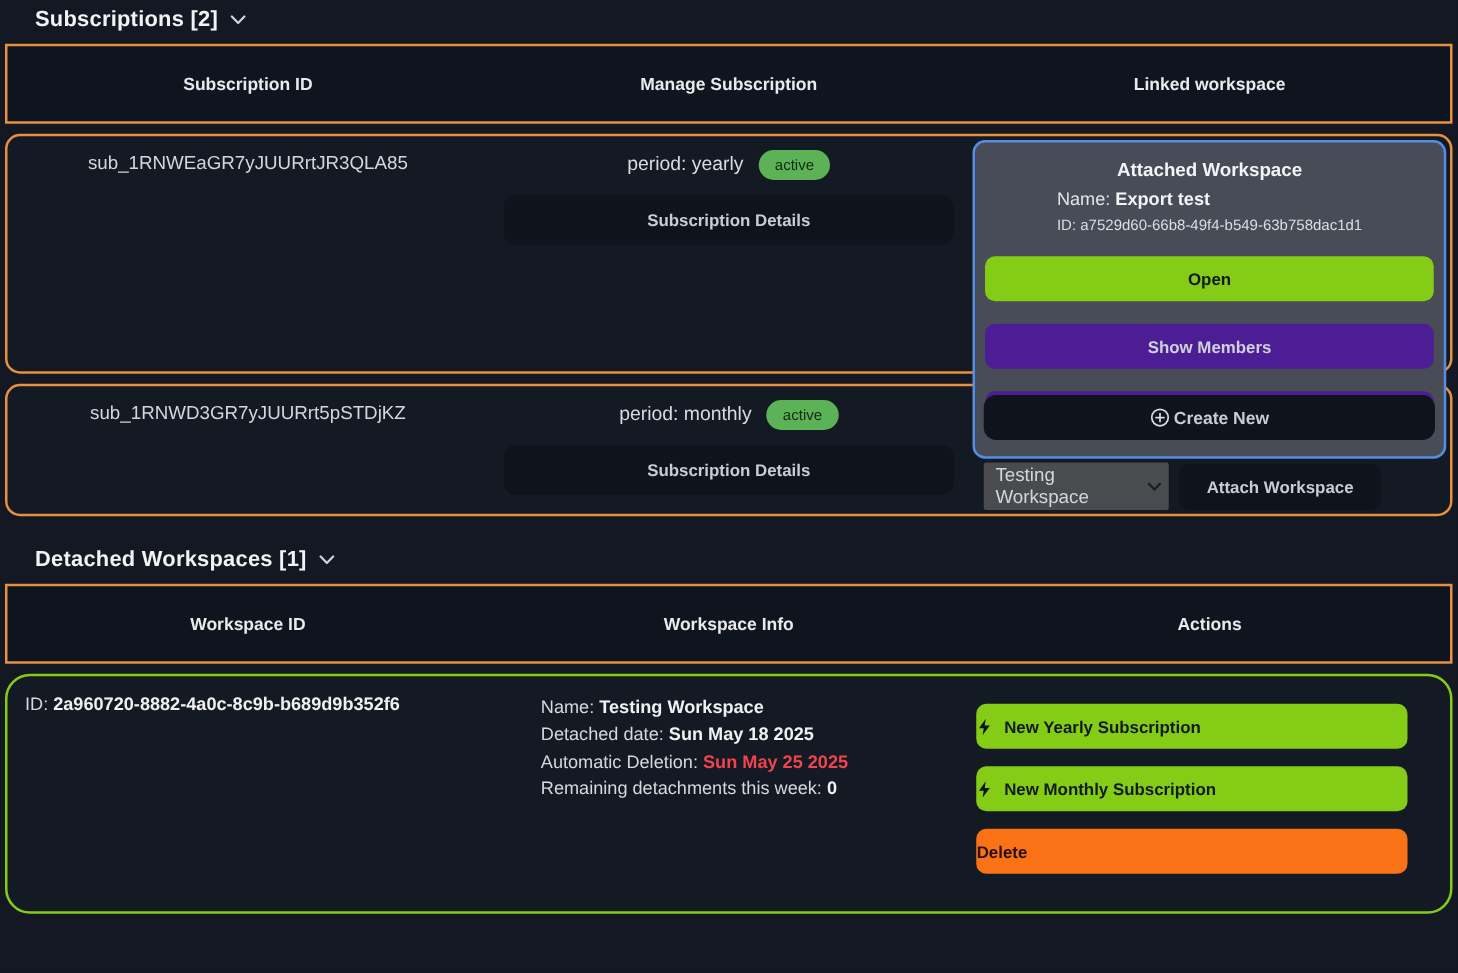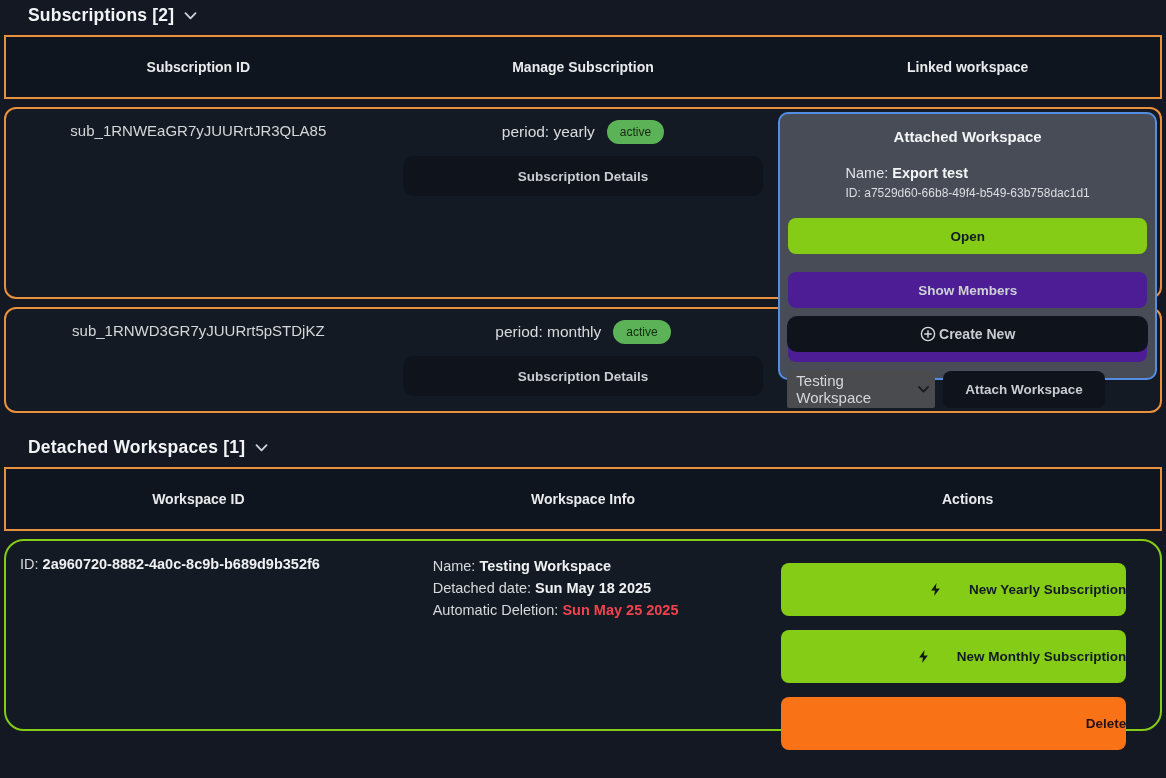--- a/index.html
+++ b/index.html
@@ -67,21 +67,21 @@
   
   .cell-linked { padding: 3px; }
   .attached-panel {
     height: 100%; width: 100%;
     background: #474c57;
     border: 2px solid #548ee4; border-radius: 10px;
     padding: 12px 8px 16px;
     display: flex; flex-direction: column;
   }
   .panel-title { text-align: center; font-size: 15px; font-weight: bold; color: #f3f4f6; margin-top: 2px; }
-  .panel-info { display: flex; flex-direction: column; align-items: center; margin-top: 20px; }
+  .panel-info { display: flex; flex-direction: column; align-items: center; margin-top: 7px; }
   .panel-info-inner { text-align: left; }
   .name-line { font-size: 14.5px; color: #e2e4e7; }
   .name-line .val { font-weight: bold; color: #f4f5f7; }
   .id-line { font-size: 12px; color: #dcdee2; margin-top: 5px; }
   .panel-btn { height: 36px; border: none; border-radius: 8px; font-weight: bold; font-size: 13.5px; margin-top: 18px; }
   .orange-btn { background: #84cc16; color: #131a24; }
   .panel-dark-btn { background: #4c1d95; color: #ced1d6; }
 
   
   .cell-create { padding: 7px 12px; }
@@ -107,23 +107,23 @@
     background: #141a23; height: 192px;
     display: grid; grid-template-columns: 1fr 1fr 1fr;
   }
   .d-cell-id { padding: 15px 0 0 14px; font-size: 14.5px; color: #d6d8db; }
   .d-cell-info { padding: 15px 0 0 20px; font-size: 14.5px; color: #d6d8db; }
   .info-line { line-height: 21.8px; padding-left: 22px; }
   .b-val { font-weight: bold; color: #eef0f2; }
   .red-val { font-weight: bold; color: #f1434f; }
   .d-cell-actions { padding: 22px 0 0 6px; display: flex; flex-direction: column; gap: 14px; }
   .action-btn {
-    width: 345px; height: 53px; border: none; border-radius: 8px;
+    width: 345px; height: 36px; border: none; border-radius: 8px;
     font-weight: bold; font-size: 13.5px;
-    display: flex; align-items: center; justify-content: flex-end; gap: 27px;
+    display: flex; align-items: center; justify-content: flex-start; gap: 9px;
   }
   .delete-btn { background: #f97316; color: #2a1014; }
   .icon { display: inline-flex; align-items: center; }
 </style>
 </head>
 <body>
 
 <div class="page">
 
   <div class="section-heading">
@@ -231,20 +231,24 @@
         <span class="b-val">Testing Workspace</span>
       </div>
       <div class="info-line">
         <span>Detached date:</span>
         <span class="b-val">Sun May 18 2025</span>
       </div>
       <div class="info-line">
         <span>Automatic Deletion:</span>
         <span class="red-val">Sun May 25 2025</span>
       </div>
+      <div class="info-line">
+        <span>Remaining detachments this week:</span>
+        <span class="b-val">0</span>
+      </div>
     </div>
     <div class="d-cell-actions">
       <button class="action-btn orange-btn">
         <span class="icon">
           <svg width="13" height="15" viewBox="0 0 24 26" fill="#10151c">
               <path d="M14 1 L4 15 h7 l-1.5 10 L20 11 h-7.5 z"></path>
             </svg>
         </span>
         <span>New Yearly Subscription</span>
       </button>

